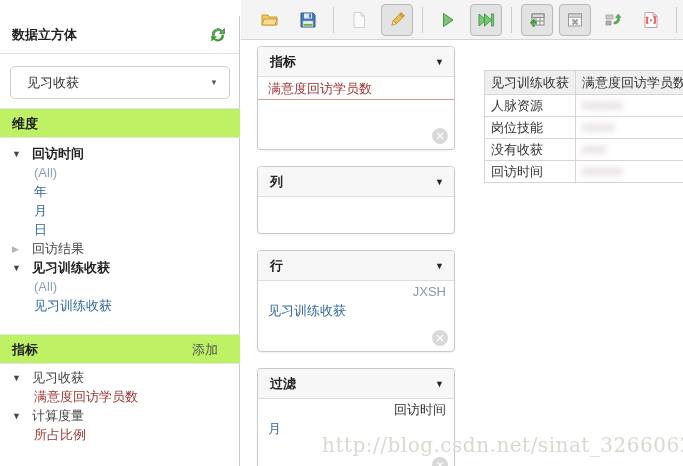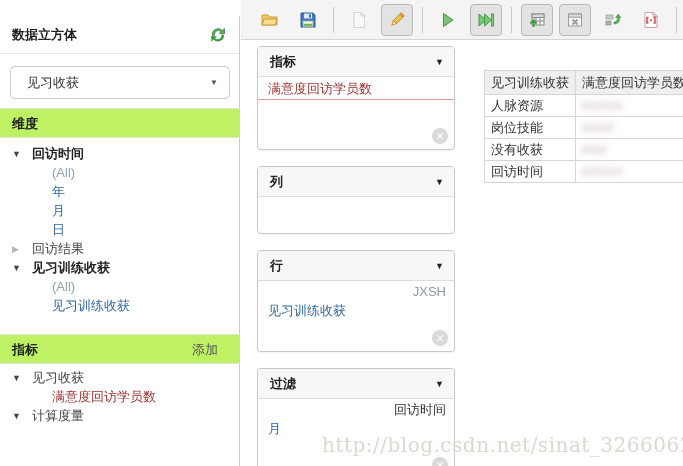--- a/index.html
+++ b/index.html
@@ -25,21 +25,21 @@
                 font-weight:bold; color:#222; background:#bef264; }
   #sec-dims { top:92px; }
   #sec-meas { top:318px; }
   .add-link { position:absolute; right:22px; top:0; font-weight:normal; color:#555; cursor:pointer;margin-left:23px; }
   .tree { position:absolute; left:0; width:240px; }
   #dim-tree { top:128px; }
   #meas-tree { top:352px; }
   .trow { display:flex; align-items:center; height:19px; padding-left:12px; cursor:pointer; }
   .trow .arrow { width:20px; font-size:9px; color:#444; flex:0 0 20px; }
   .trow .arrow.collapsed { color:#b5b5b5; }
-  .trow.child { padding-left:52px; }
+  .trow.child { padding-left:34px; }
   .t-bold { font-weight:bold; color:#222; }
   .t-plain { color:#444; }
   .t-link { color:#33689e; }
   .t-muted { color:#8fa0b0; }
   .t-measure { color:#993333; }
 
   
   #toolbar { position:absolute; left:241px; top:0; width:442px; height:40px;
              background:#f4f4f4; border-bottom:1px solid #d5d5d5;
              display:flex; align-items:center; padding-left:10px; }
@@ -157,20 +157,23 @@
         <span class="arrow">▼</span>
         <span class="t-plain">见习收获</span>
       </div>
       <div class="trow child">
         <span class="t-measure">满意度回访学员数</span>
       </div>
       <div class="trow">
         <span class="arrow">▼</span>
         <span class="t-plain">计算度量</span>
       </div>
+      <div class="trow child">
+        <span class="t-measure">所占比例</span>
+      </div>
     </div>
   </div>
 
   <div id="toolbar">
     <div class="tbtn">
       <svg viewBox="0 0 18 18" width="18" height="18">
         <path d="M1 4h6l1.5 2H16v8H1z" fill="#f3c95c" stroke="#c89b3c" stroke-width="1"></path>
         <path d="M3 8h13l-2 6H1z" fill="#fadd8e" stroke="#c89b3c" stroke-width="1"></path>
       </svg>
     </div>

